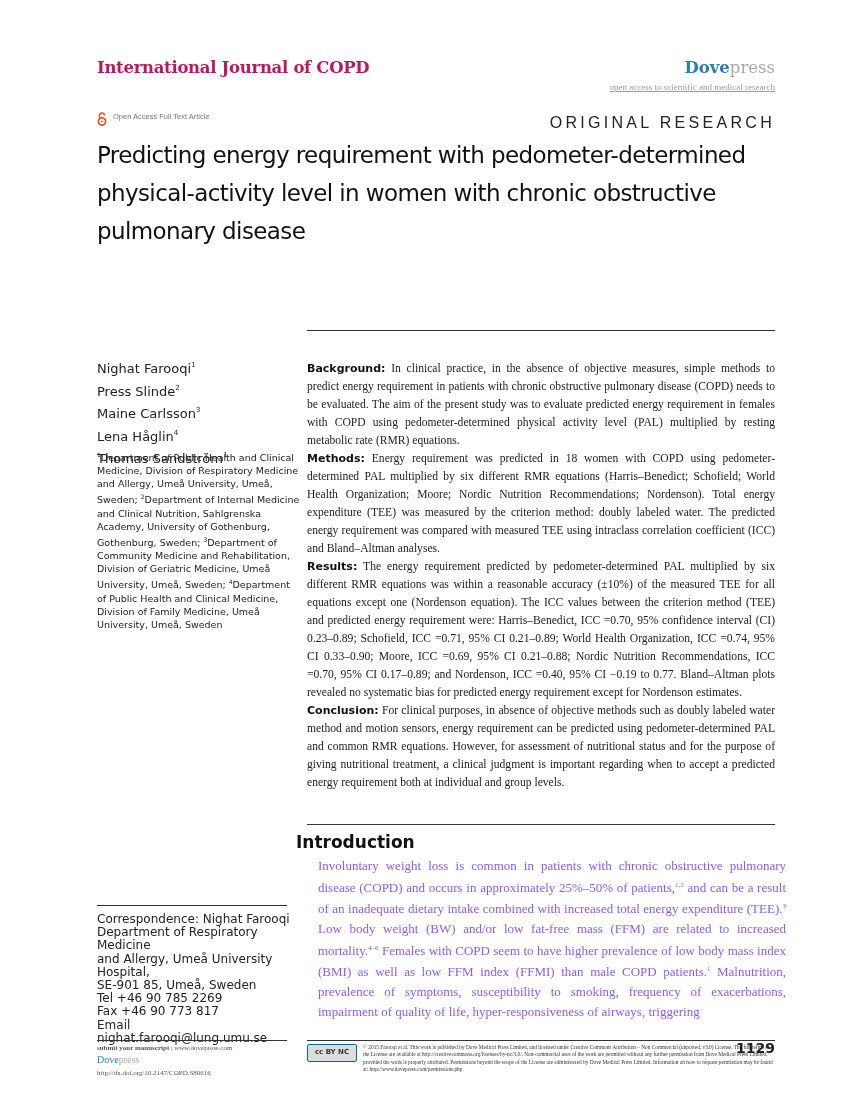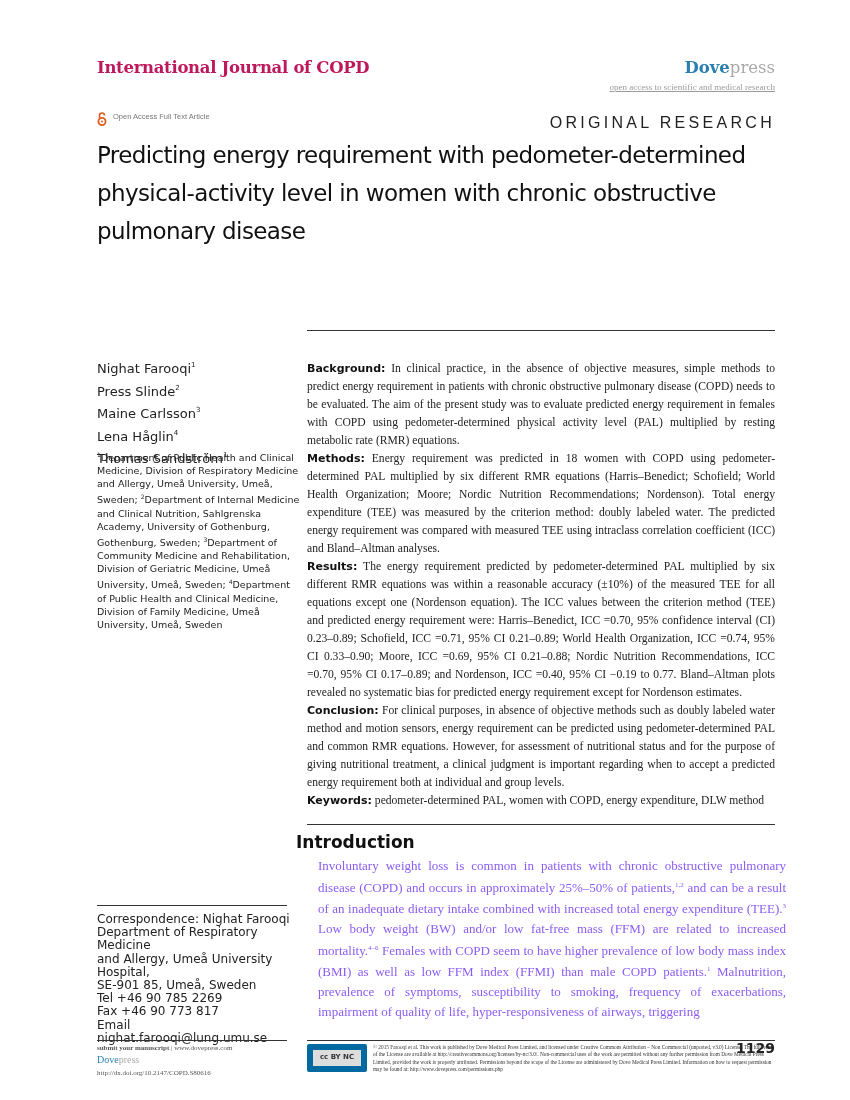--- a/index.html
+++ b/index.html
@@ -24,21 +24,21 @@
   .abstract b{font-family:"DejaVu Sans",sans-serif;font-size:11px;color:#111;}
   .intro-h{left:296px;top:832px;font-family:"DejaVu Sans",sans-serif;font-weight:bold;font-size:17px;color:#111;}
   .intro{left:318px;top:856px;width:468px;font-size:13px;line-height:19.5px;text-align:justify;color:#8b5cf6;}
   .intro sup{font-size:7px;}
   .foot-left{left:97px;top:1042px;font-size:7px;line-height:12px;color:#555;}
   .foot-left .dv1{color:#2a7fb0;font-size:10px;} .foot-left .dv2{color:#aaa;font-size:10px;}
   .foot-right{left:307px;top:1042px;width:468px;}
   .cite{font-family:"DejaVu Sans",sans-serif;font-size:11px;color:#222;}
   .pageno{position:absolute;right:0;top:-2px;font-family:"DejaVu Sans",sans-serif;font-weight:bold;font-size:14px;}
   .lic{display:flex;gap:6px;margin-top:2px;font-size:5.3px;line-height:7.4px;color:#333;}
-  .cc{flex:none;width:48px;height:16px;border:6px solid #0369a1;border-radius:2px;display:flex;align-items:center;justify-content:center;font-family:"DejaVu Sans",sans-serif;font-size:7px;font-weight:bold;background:#ddd;}
+  .cc{flex:none;width:48px;height:16px;border:1px solid #0369a1;border-radius:2px;display:flex;align-items:center;justify-content:center;font-family:"DejaVu Sans",sans-serif;font-size:7px;font-weight:bold;background:#ddd;}
 </style>
 </head>
 <body>
 
 <div class="abs journal">International Journal of COPD</div>
 <div class="abs dove"><span class="d1">Dove</span><span class="d2">press</span></div>
 <div class="abs tagline">open access to scientific and medical research</div>
 
 <div class="abs oa">
   <svg viewBox="0 0 10 14">
@@ -73,21 +73,20 @@
   <div>Tel +46 90 785 2269</div>
   <div>Fax +46 90 773 817</div>
   <div>Email nighat.farooqi@lung.umu.se</div>
 </div>
 
 <div class="abs abstract">
   <p><b>Background:</b><span> In clinical practice, in the absence of objective measures, simple methods to predict energy requirement in patients with chronic obstructive pulmonary disease (COPD) needs to be evaluated. The aim of the present study was to evaluate predicted energy requirement in females with COPD using pedometer-determined physical activity level (PAL) multiplied by resting metabolic rate (RMR) equations.</span></p>
   <p><b>Methods:</b><span> Energy requirement was predicted in 18 women with COPD using pedometer-determined PAL multiplied by six different RMR equations (Harris–Benedict; Schofield; World Health Organization; Moore; Nordic Nutrition Recommendations; Nordenson). Total energy expenditure (TEE) was measured by the criterion method: doubly labeled water. The predicted energy requirement was compared with measured TEE using intraclass correlation coefficient (ICC) and Bland–Altman analyses.</span></p>
   <p><b>Results:</b><span> The energy requirement predicted by pedometer-determined PAL multiplied by six different RMR equations was within a reasonable accuracy (±10%) of the measured TEE for all equations except one (Nordenson equation). The ICC values between the criterion method (TEE) and predicted energy requirement were: Harris–Benedict, ICC =0.70, 95% confidence interval (CI) 0.23–0.89; Schofield, ICC =0.71, 95% CI 0.21–0.89; World Health Organization, ICC =0.74, 95% CI 0.33–0.90; Moore, ICC =0.69, 95% CI 0.21–0.88; Nordic Nutrition Recommendations, ICC =0.70, 95% CI 0.17–0.89; and Nordenson, ICC =0.40, 95% CI −0.19 to 0.77. Bland–Altman plots revealed no systematic bias for predicted energy requirement except for Nordenson estimates.</span></p>
   <p><b>Conclusion:</b><span> For clinical purposes, in absence of objective methods such as doubly labeled water method and motion sensors, energy requirement can be predicted using pedometer-determined PAL and common RMR equations. However, for assessment of nutritional status and for the purpose of giving nutritional treatment, a clinical judgment is important regarding when to accept a predicted energy requirement both at individual and group levels.</span></p>
-  <p><b>Keywords:</b><span> pedometer-determined PAL, women with COPD, energy expenditure, DLW method</span></p>
 </div>
 
 <div class="abs rule" style="left:307px;top:824px;width:468px;"></div>
 <div class="abs intro-h">Introduction</div>
 <div class="abs intro"><span>Involuntary weight loss is common in patients with chronic obstructive pulmonary disease (COPD) and occurs in approximately 25%–50% of patients,</span><sup>1,2</sup><span> and can be a result of an inadequate dietary intake combined with increased total energy expenditure (TEE).</span><sup>3</sup><span> Low body weight (BW) and/or low fat-free mass (FFM) are related to increased mortality.</span><sup>4–6</sup><span> Females with COPD seem to have higher prevalence of low body mass index (BMI) as well as low FFM index (FFMI) than male COPD patients.</span><sup>1</sup><span> Malnutrition, prevalence of symptoms, susceptibility to smoking, frequency of exacerbations, impairment of quality of life, hyper-responsiveness of airways, triggering</span></div>
 
 <div class="abs rule" style="left:97px;top:1040px;width:190px;"></div>
 <div class="abs foot-left">
   <div><b>submit your manuscript</b> | <span>www.dovepress.com</span></div>
   <div><span class="dv1">Dove</span><span class="dv2">press</span></div>

